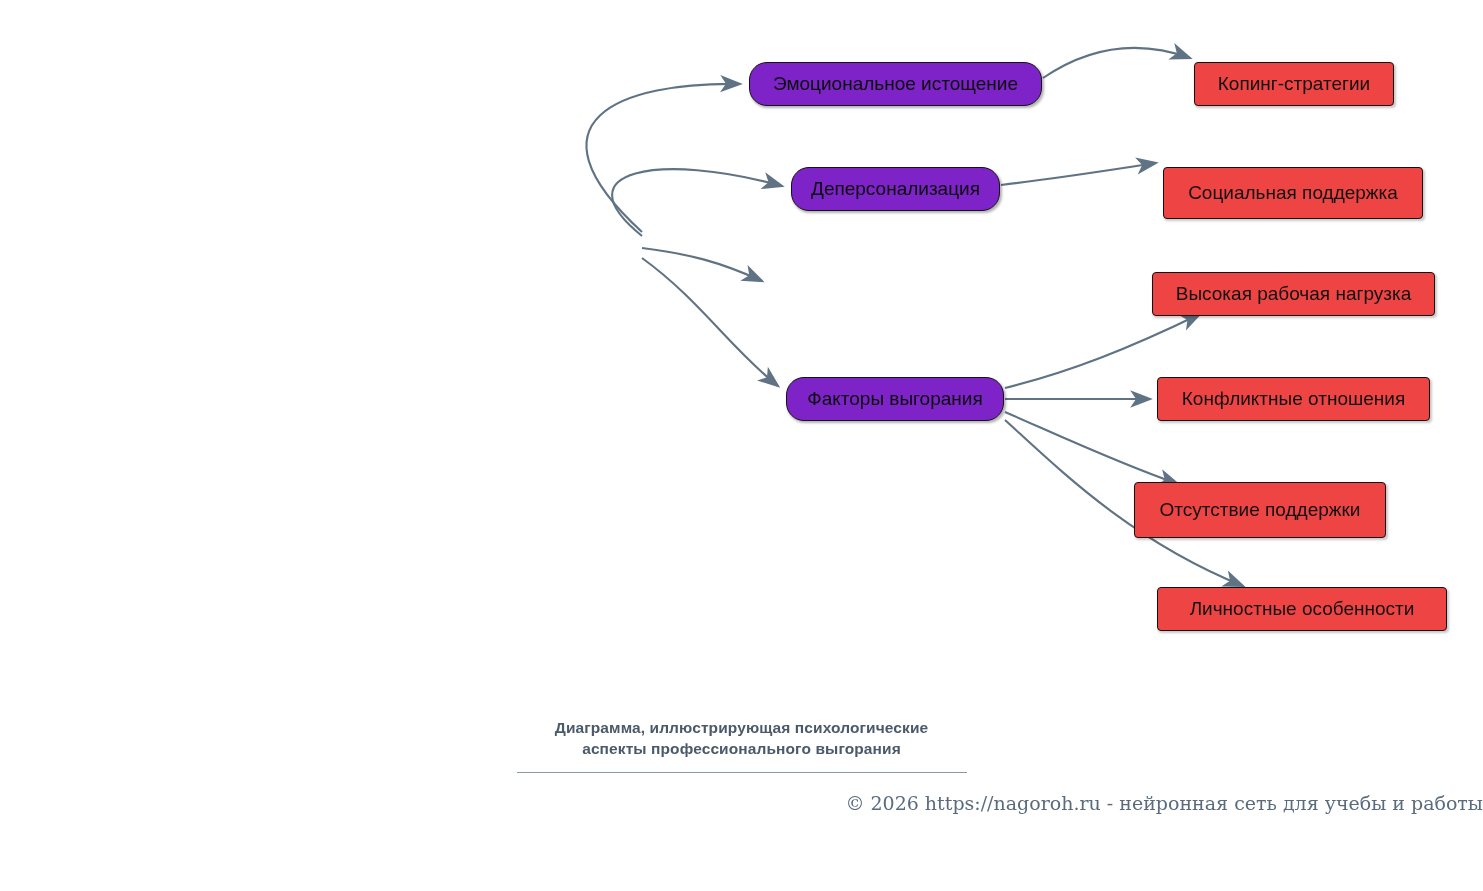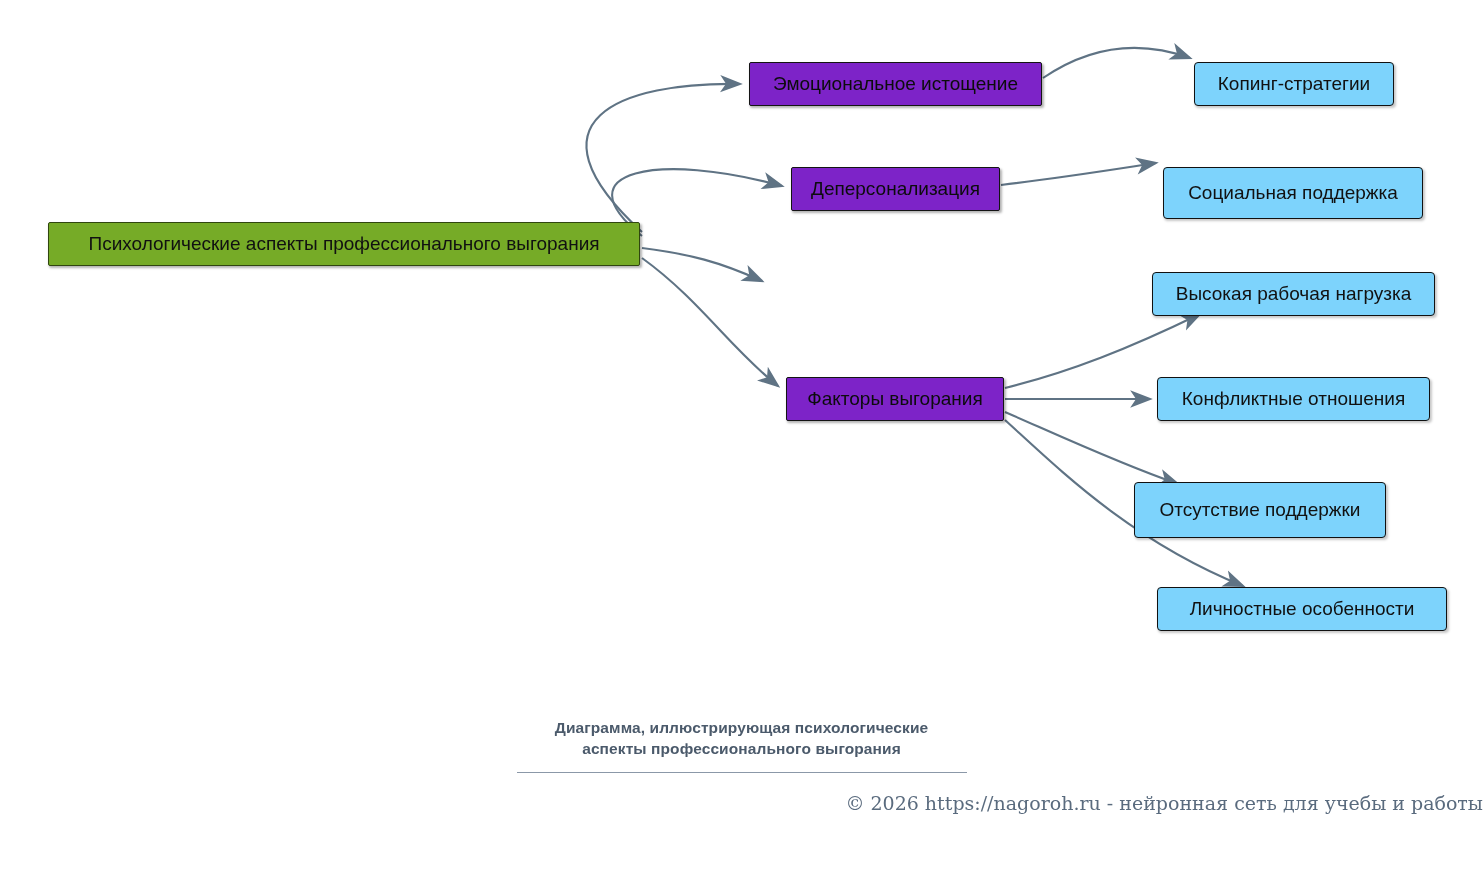--- a/index.html
+++ b/index.html
@@ -24,40 +24,40 @@
     width: 1483px;
     height: 891px;
     pointer-events: none;
   }
   .node {
     position: absolute;
     box-sizing: border-box;
     display: flex;
     align-items: center;
     justify-content: center;
-    border-radius: 2px;
+    border-radius: 18px;
     border: 1.6px solid #1b1b1b;
     font-size: 19px;
     line-height: 1.1;
     color: #111111;
     white-space: nowrap;
     padding: 0 14px;
     box-shadow: 1.5px 2px 2.5px rgba(0,0,0,0.30);
   }
   .node.root {
     background: #76ab27;
     border-color: #30460f;
   }
   .node.branch {
     background: #7d23c8;
     border-color: #141414;
     color: #0c0c0c;
   }
   .node.leaf {
-    background: #7dd3fc;
+    background: #ef4444;
     border-color: #111111;
     border-width: 1.5px;
     box-shadow: 1.5px 2px 2.5px rgba(0,0,0,0.22);
     border-radius: 4px;
   }
   #caption {
     position: absolute;
     left: 0;
     top: 718px;
     width: 1483px;
@@ -106,23 +106,20 @@
       <path d="M 642,258 C 700,300 730,348 778,386"></path>
       <path d="M 1043,78 C 1090,46 1140,40 1190,58"></path>
       <path d="M 1001,185 C 1060,178 1110,170 1156,163"></path>
       <path d="M 1005,388 C 1070,372 1130,348 1200,314"></path>
       <path d="M 1005,399 C 1060,399 1110,399 1150,399"></path>
       <path d="M 1005,412 C 1060,436 1120,464 1178,484"></path>
       <path d="M 1005,420 C 1060,470 1130,540 1243,586"></path>
     </g>
   </svg>
 
-  <div class="node root" style="left:48px; top:222px; width:592px; height:44px;">
-    <span>Психологические аспекты профессионального выгорания</span>
-  </div>
 
   <div class="node branch" style="left:749px; top:62px; width:293px; height:44px;">
     <span>Эмоциональное истощение</span>
   </div>
 
   <div class="node branch" style="left:791px; top:167px; width:209px; height:44px;">
     <span>Деперсонализация</span>
   </div>
 
 

